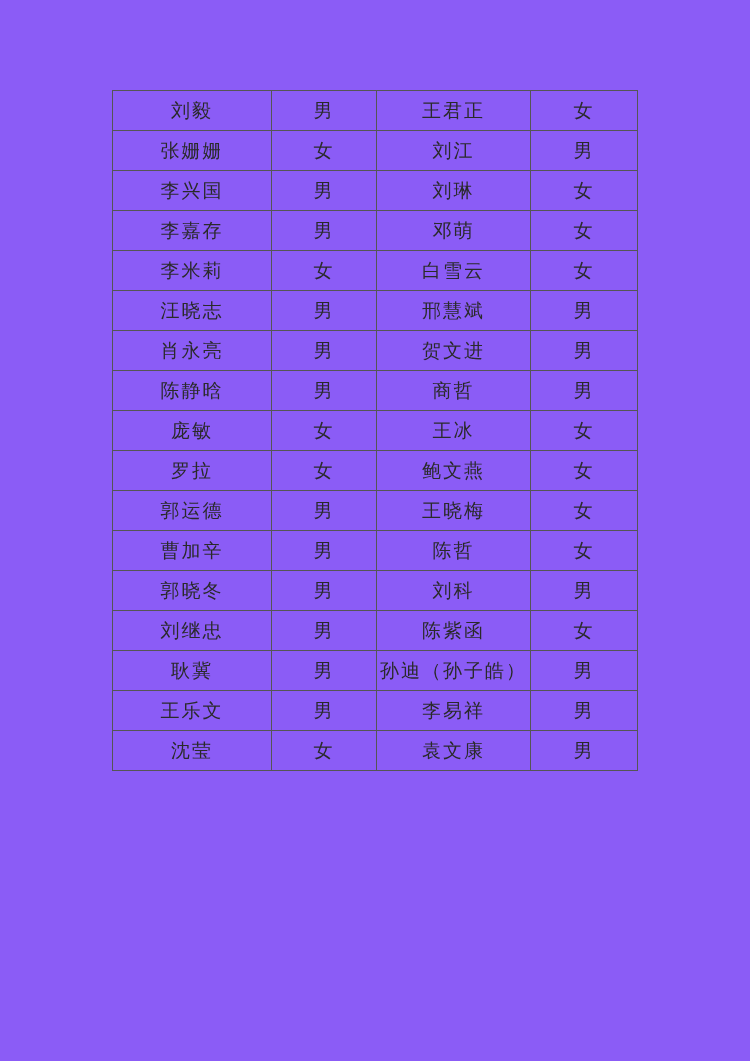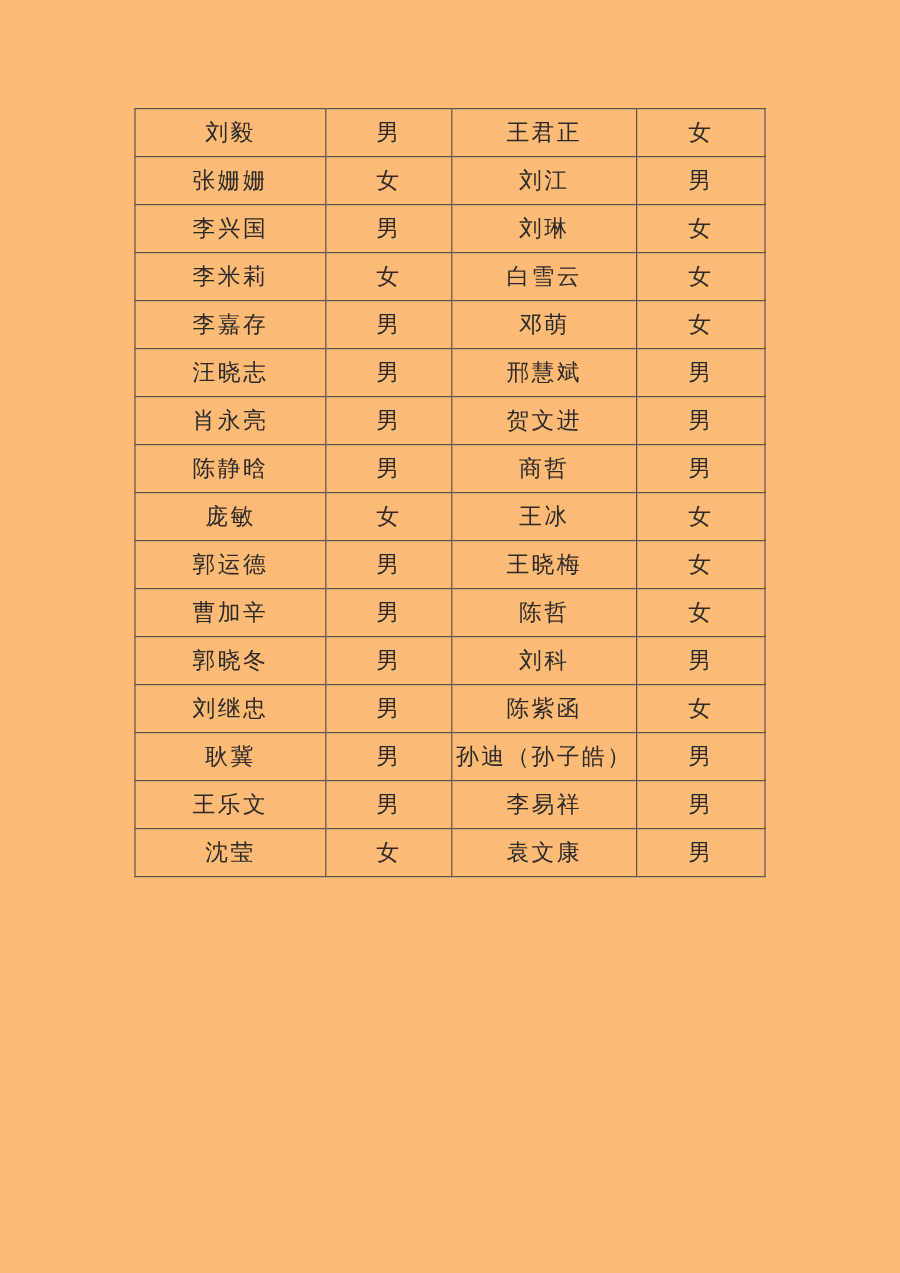--- a/index.html
+++ b/index.html
@@ -12,21 +12,21 @@
     height: 1061px;
     position: relative;
     overflow: hidden;
     font-family: "DejaVu Serif", "Liberation Serif", serif;
     color: #222;
   }
   .page {
     position: absolute;
     left: 0; top: 0;
     width: 750px; height: 1061px;
-    background: #fdba74;
+    background: #8b5cf6;
   }
   table.roster {
     position: absolute;
     left: 112px;
     top: 90px;
     border-collapse: collapse;
     table-layout: fixed;
     width: 525px;
   }
   table.roster td {
@@ -72,30 +72,30 @@
   </tr>
 
   <tr>
     <td>李兴国</td>
     <td>男</td>
     <td>刘琳</td>
     <td>女</td>
   </tr>
 
   <tr>
-    <td>李米莉</td>
-    <td>女</td>
-    <td>白雪云</td>
+    <td>李嘉存</td>
+    <td>男</td>
+    <td>邓萌</td>
     <td>女</td>
   </tr>
 
   <tr>
-    <td>李嘉存</td>
-    <td>男</td>
-    <td>邓萌</td>
+    <td>李米莉</td>
+    <td>女</td>
+    <td>白雪云</td>
     <td>女</td>
   </tr>
 
   <tr>
     <td>汪晓志</td>
     <td>男</td>
     <td>邢慧斌</td>
     <td>男</td>
   </tr>
 
@@ -114,20 +114,26 @@
   </tr>
 
 
   <tr>
     <td>庞敏</td>
     <td>女</td>
     <td>王冰</td>
     <td>女</td>
   </tr>
 
+  <tr>
+    <td>罗拉</td>
+    <td>女</td>
+    <td>鲍文燕</td>
+    <td>女</td>
+  </tr>
 
 
   <tr>
     <td>郭运德</td>
     <td>男</td>
     <td>王晓梅</td>
     <td>女</td>
   </tr>
 
   <tr>

